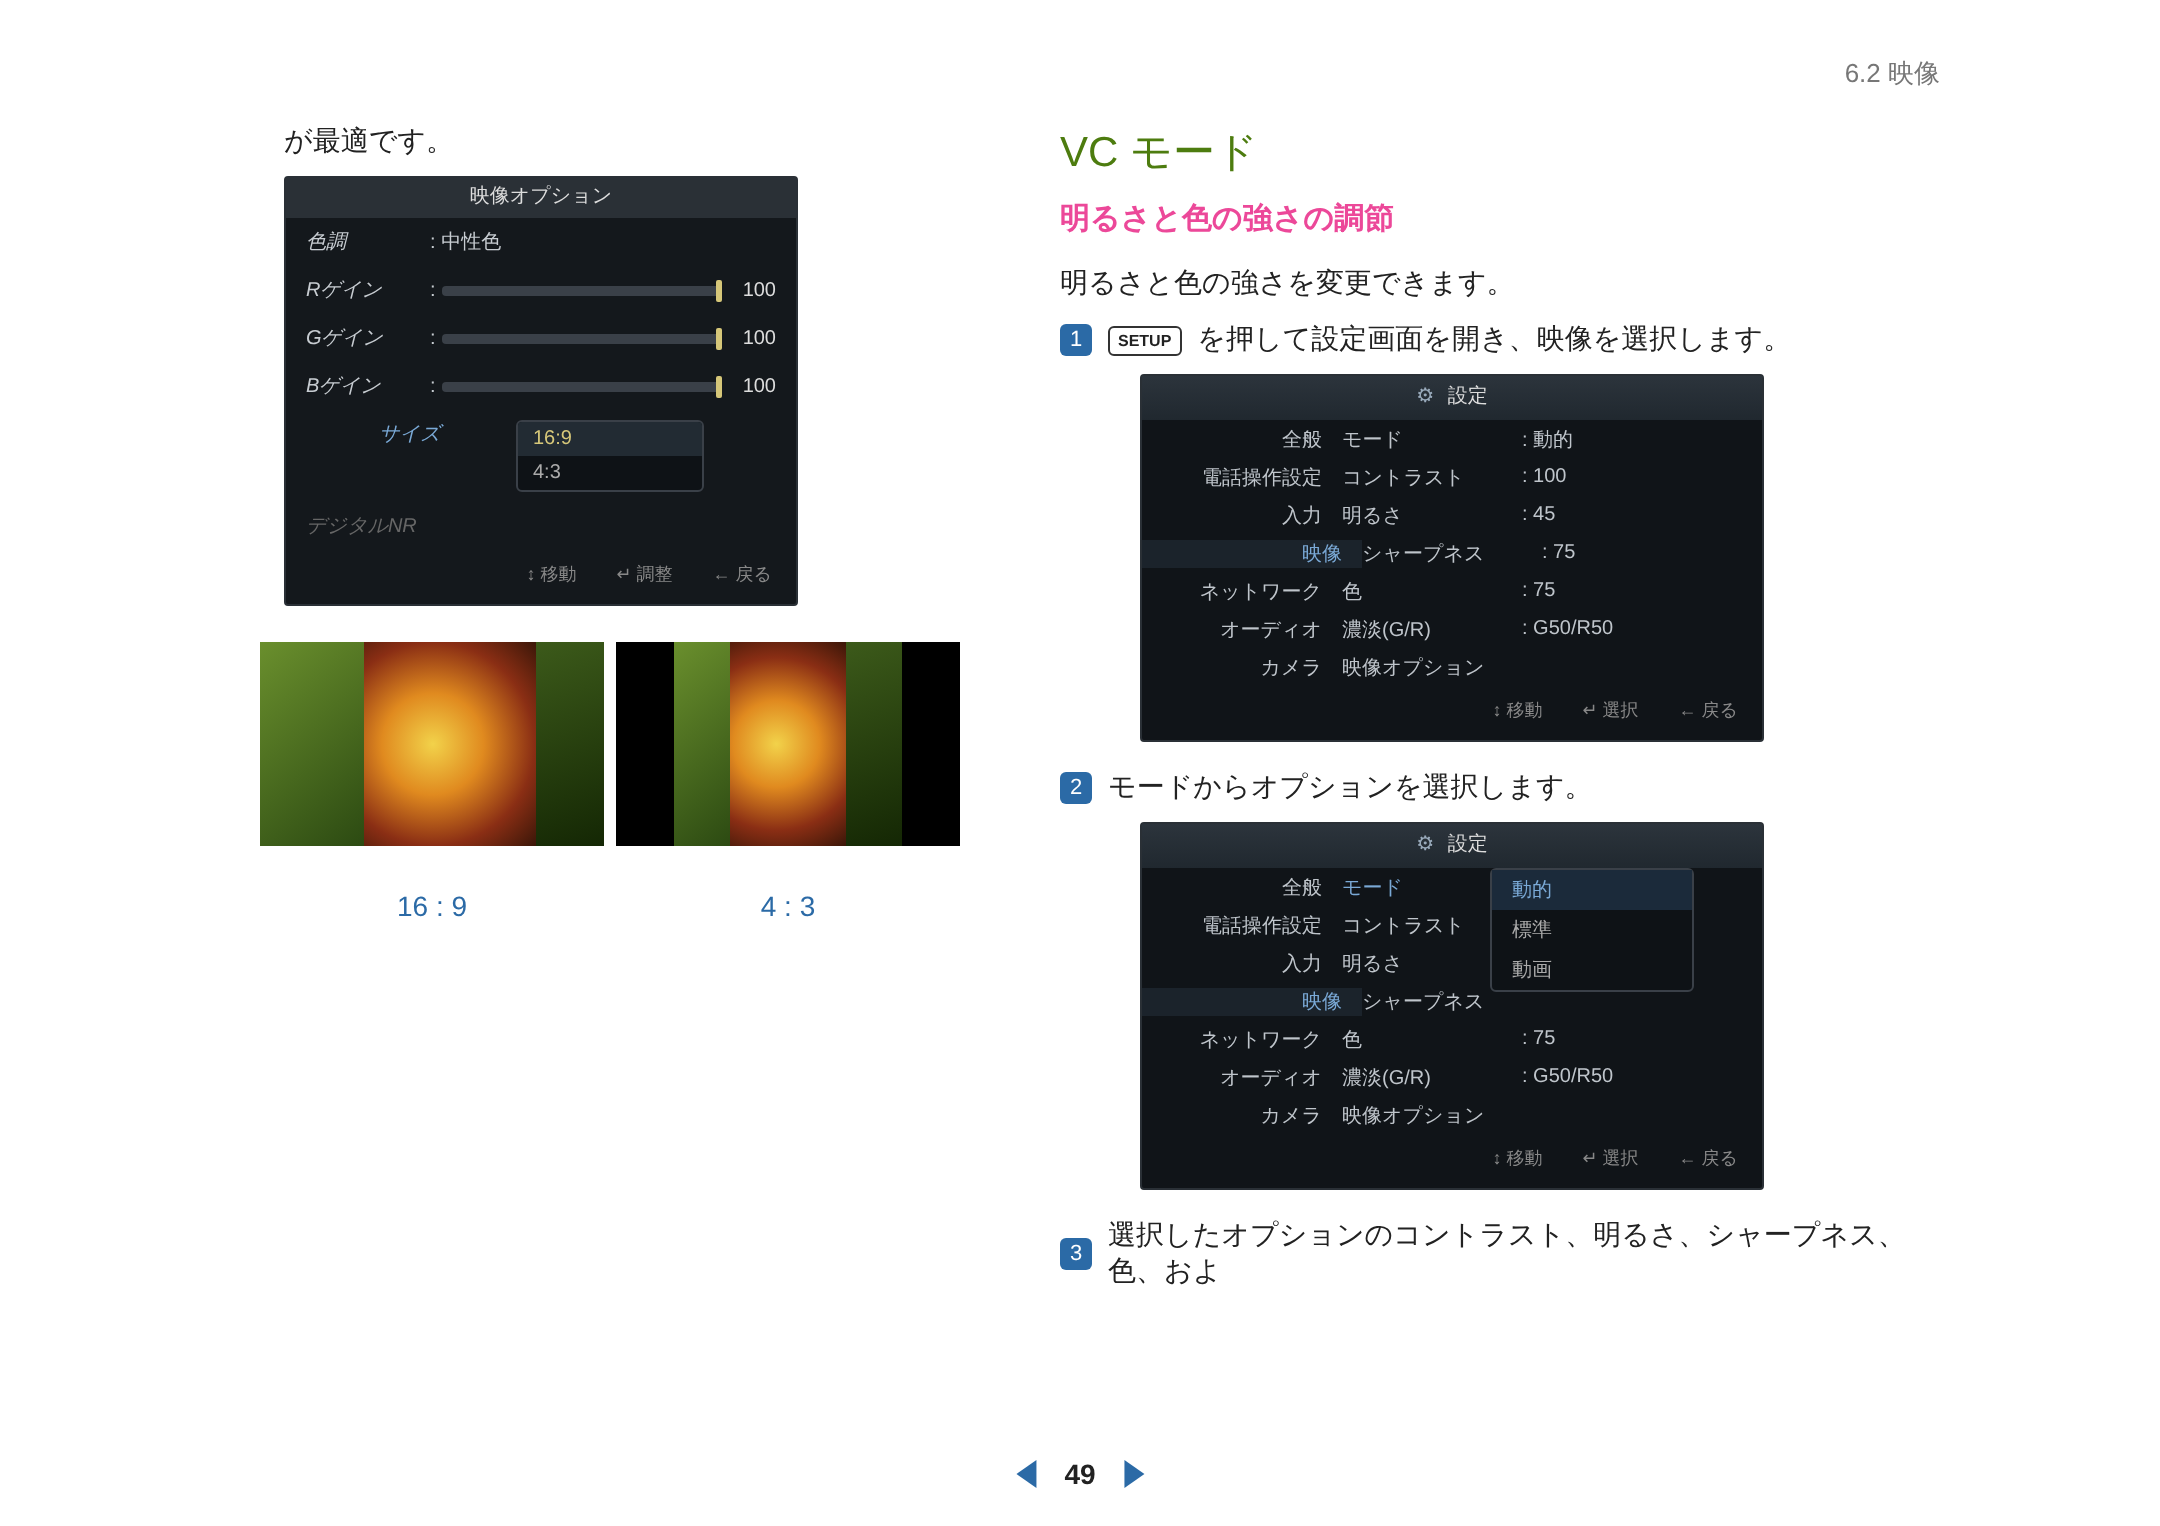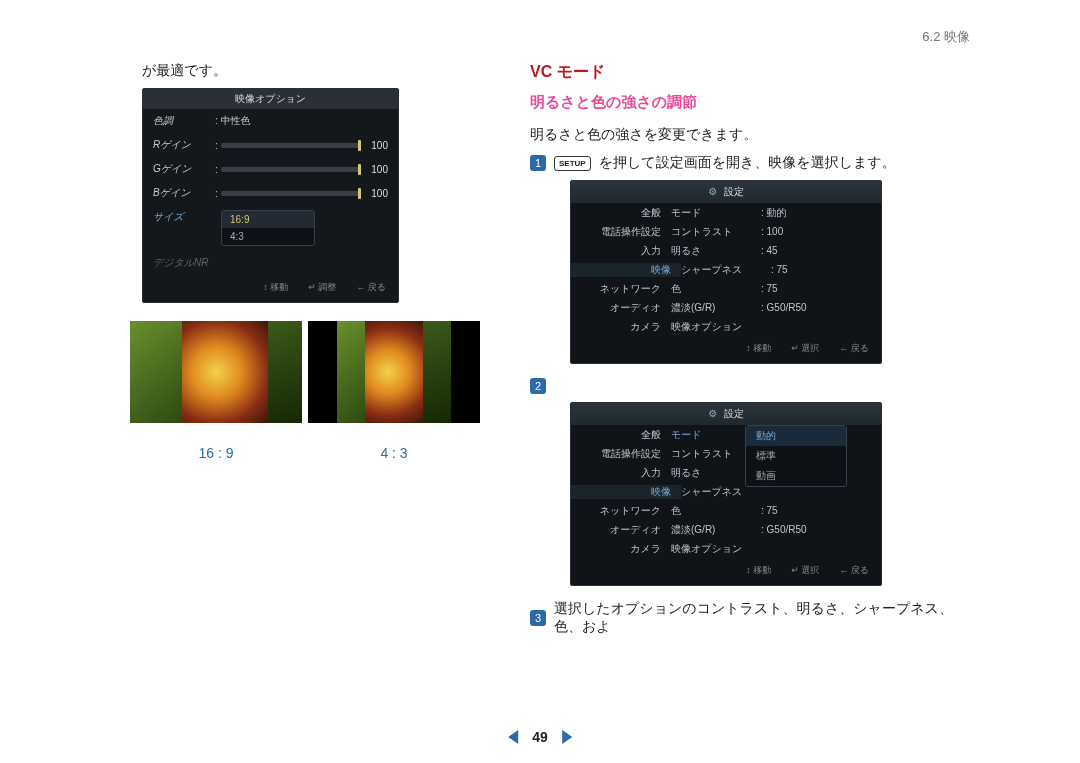--- a/index.html
+++ b/index.html
@@ -28,23 +28,23 @@
   }
   .col-right {
     position: absolute;
     left: 530px;
     top: 62px;
     width: 440px;
   }
   p { margin: 0 0 8px 0; font-size: 14px; }
   .indent-p { padding-left: 12px; }
   .heading-blue {
-    color: #b91c1c;
-    font-weight: 700;
-    font-size: 16px;
+    color: #4d7c0f;
+    font-weight: 400;
+    font-size: 21px;
     margin: 0 0 10px 0;
   }
   .subheading-blue {
     color: #ec4899;
     font-weight: 700;
     font-size: 15px;
     margin: 0 0 14px 0;
   }
 
   
@@ -302,21 +302,21 @@
     </div>
     <div class="osd1-row">
       <span class="lbl">Bゲイン</span>
       <span style="width:6px;">:</span>
       <div class="slider">
         <div class="track"></div>
         <span class="num">100</span>
       </div>
     </div>
 
-    <div class="osd1-row" style="align-items:flex-start;">
+    <div class="osd1-row" style="align-items:flex-start;justify-content:center;">
       <span class="lbl blue-lbl">サイズ</span>
       <span style="width:6px;"></span>
       <div class="dropdown">
         <div class="opt sel">16:9</div>
         <div class="opt">4:3</div>
       </div>
     </div>
 
     <div class="osd1-row">
       <span class="lbl dim-lbl">デジタルNR</span>
@@ -408,20 +408,21 @@
     </div>
     <div class="osd2-footer">
       <span>↕ 移動</span>
       <span>↵ 選択</span>
       <span>← 戻る</span>
     </div>
   </div>
 
   <div class="step-line" style="margin-top:14px;">
     <div class="step-bullet">2</div>
+    <span>モードからオプションを選択します。</span>
   </div>
 
   <div class="osd2 submenu1">
     <div class="osd2-title">
       <span class="gear">⚙</span>
       <span>設定</span>
     </div>
 
     <div class="osd2-row">
       <span class="side">全般</span>

